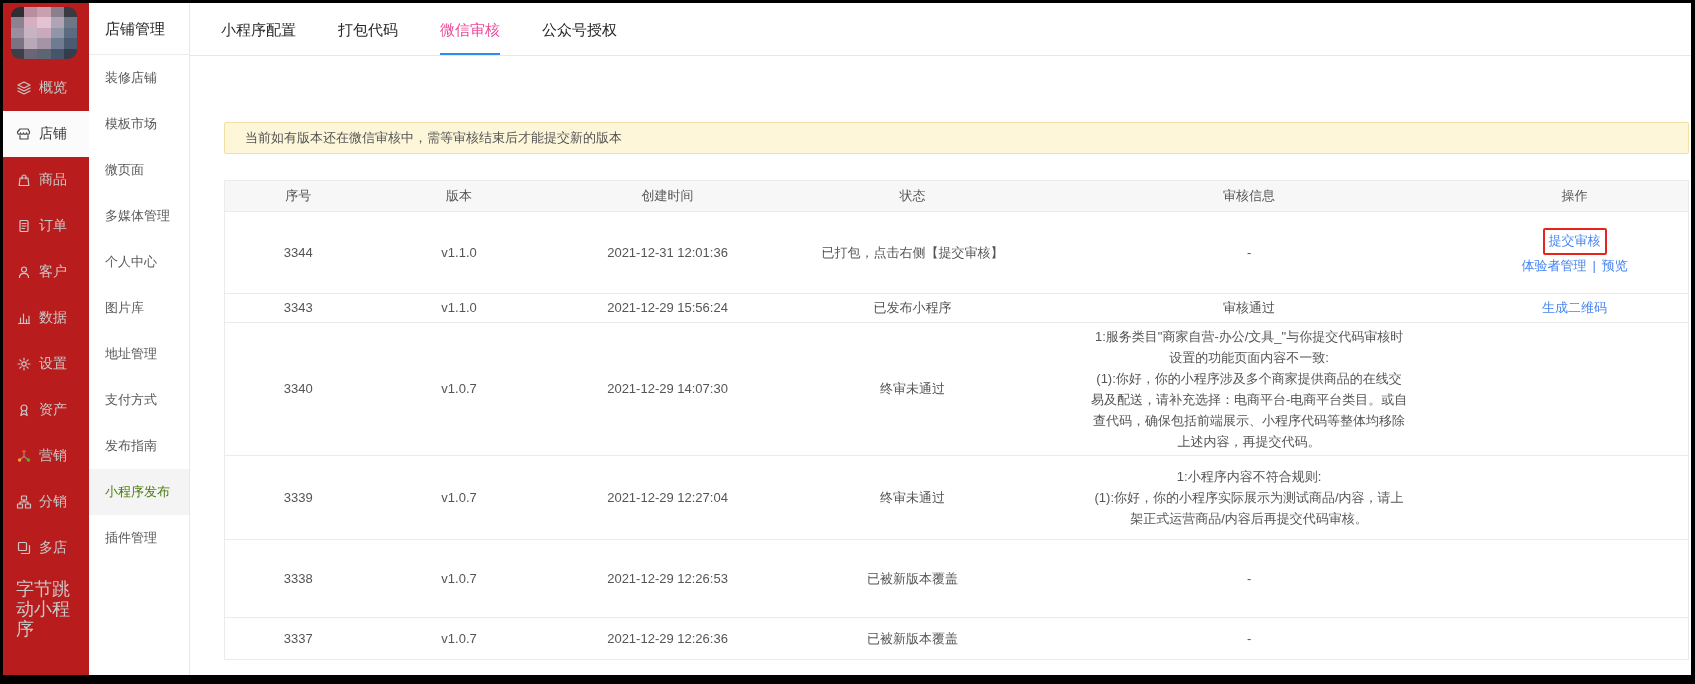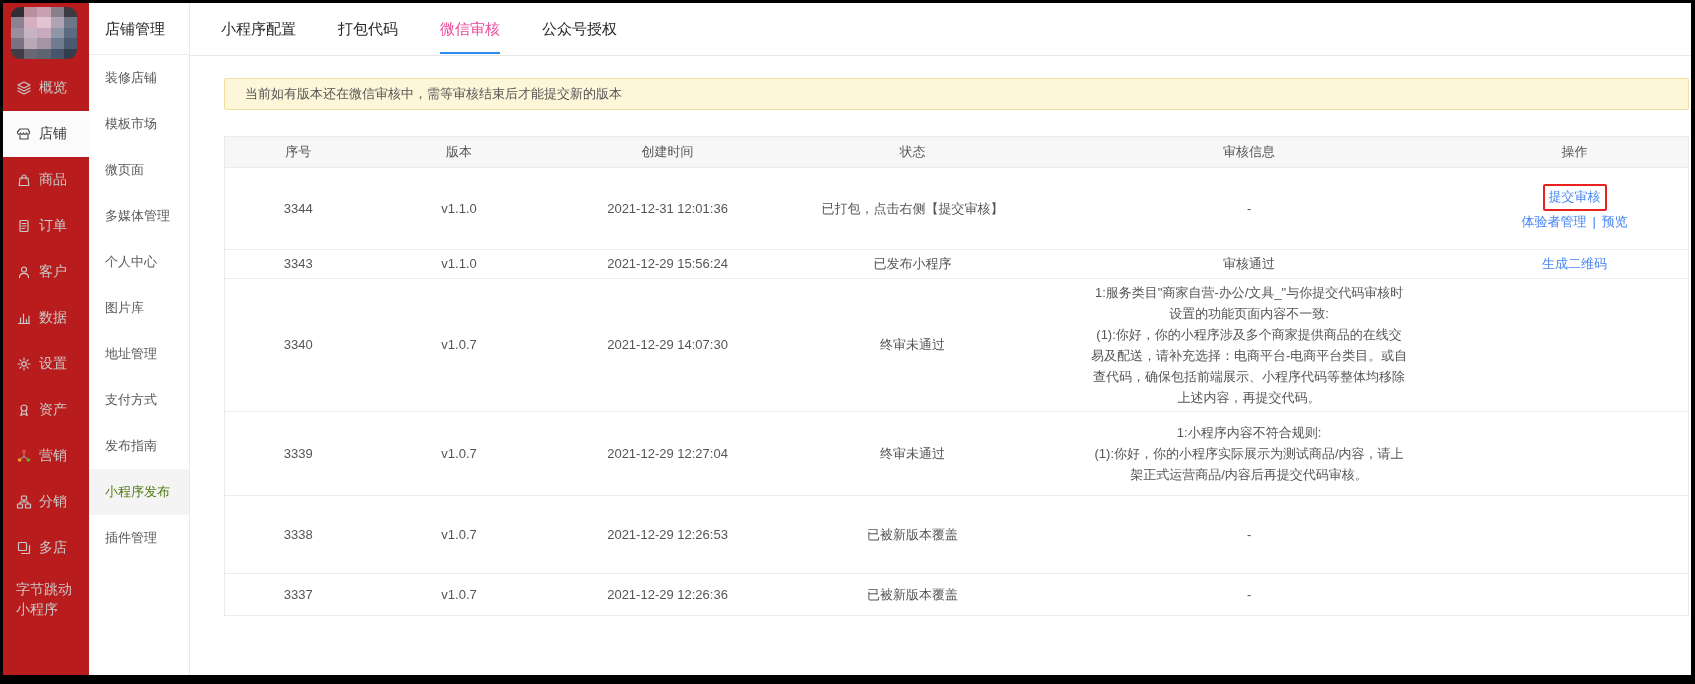--- a/index.html
+++ b/index.html
@@ -18,46 +18,46 @@
   }
   .avatar div { width: 100%; height: 100%; }
   .sb-item {
     height: 46px; display: flex; align-items: center; padding-left: 13px;
     font-size: 14px; cursor: pointer; white-space: nowrap;
   }
   .sb-item.active { background: #fbfbfb; color: #3a3a3a; }
   .sb-icon { width: 16px; height: 16px; margin-right: 7px; flex: none; display: inline-flex; }
   .sb-icon svg { width: 16px; height: 16px; stroke: #c9c9c9; }
   .sb-item.active .sb-icon svg { stroke: #4a4a4a; }
-  .sb-item.two-line { white-space: normal; line-height: 20px; font-size: 14px; align-items: flex-start; padding-top: 8px; height: auto; }
+  .sb-item.two-line { white-space: normal; line-height: 20px; font-size: 18px; align-items: flex-start; padding-top: 8px; height: auto; }
   .sb-item.two-line .sb-label { width: 58px; }
   
   .submenu { width: 101px; flex: none; background: #fff; border-right: 1px solid #e8e8e8; }
   .submenu-title {
     height: 52px; line-height: 52px; padding-left: 16px; font-size: 15px;
     color: #262626; border-bottom: 1px solid #ececec; white-space: nowrap;
   }
   .sub-item {
     height: 46px; display: flex; align-items: center; padding-left: 16px;
     font-size: 13px; color: #595959; cursor: pointer; white-space: nowrap;
   }
   .sub-item.active { background: #f4f4f4; color: #4d7c0f; }
   
   .main { flex: 1; min-width: 0; display: flex; flex-direction: column; }
   .tabbar {
     height: 53px; flex: none; border-bottom: 1px solid #e8e8e8;
-    display: flex; padding-left: 31px; gap: 42px; align-items: flex-start;
+    display: flex; padding-left: 31px; gap: 42px; align-items: center;
   }
   .tab { font-size: 15px; color: #262626; line-height: 51px; position: relative; cursor: pointer; }
   .tab.active { color: #ec4899; }
   .tab.active::after { content: ""; position: absolute; left: 0; right: 0; bottom: 0; height: 2px; background: #2d8cf0; }
   .content { margin: 22px 2px 0 34px; }
   .banner {
     height: 32px; line-height: 30px; padding-left: 20px; font-size: 13px; color: #555;
-    background: #fdf6d9; border: 1px solid #f1dfa3; border-radius: 2px; margin-bottom: 26px;
+    background: #fdf6d9; border: 1px solid #f1dfa3; border-radius: 2px; margin-bottom: 26px; margin-top: 44px;
   }
   table { width: 100%; border-collapse: collapse; table-layout: fixed; }
   .tbl { border: 1px solid #ebebeb; border-bottom: none; }
   thead th {
     background: #f7f7f7; font-weight: 400; font-size: 13px; color: #555;
     height: 30px; border-bottom: 1px solid #ebebeb; text-align: center;
   }
   tbody td {
     font-size: 13px; color: #555; text-align: center; vertical-align: middle;
     border-bottom: 1px solid #ebebeb; line-height: 21px; padding: 12px 8px;

